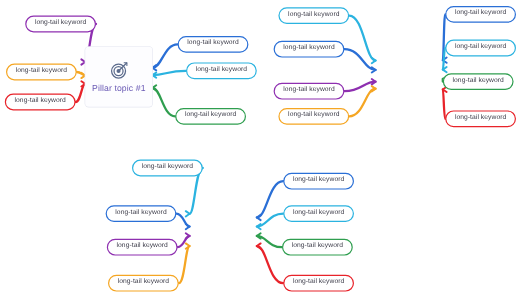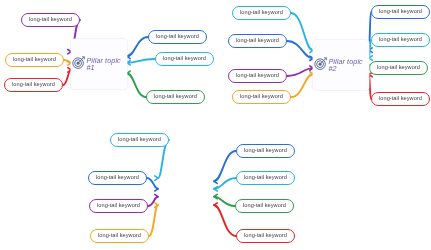--- a/index.html
+++ b/index.html
@@ -44,26 +44,25 @@
     letter-spacing: 0.05px;
     line-height: 1;
     color: #3b3b48;
   }
   .card {
     position: absolute;
     box-sizing: border-box;
     background: #fdfdff;
     border-radius: 3px;
     display: flex;
-    flex-direction: row;
+    flex-direction: column;
     align-items: center;
     justify-content: center;
     z-index: 4;
     box-shadow: 0 0 0 0.5px rgba(225,227,238,0.9);
-    font-style: italic;
   }
   .card-icon {
     display: block;
     margin-bottom: 3px;
   }
   .card-title {
     font-size: 7.2px;
     color: #6b5bb5;
     letter-spacing: 0.1px;
     line-height: 1;
@@ -140,30 +139,20 @@
     </div>
     <div class="pill" style="left: 148px; top: 30px; width: 59px; border-color: rgb(42, 111, 214);">
       <span class="pill-label" style="color: rgb(59, 59, 72);">long-tail keyword</span>
     </div>
     <div class="pill" style="left: 155px; top: 52px; width: 59px; border-color: rgb(43, 179, 224);">
       <span class="pill-label" style="color: rgb(59, 59, 72);">long-tail keyword</span>
     </div>
     <div class="pill" style="left: 146px; top: 90px; width: 59px; border-color: rgb(47, 158, 79);">
       <span class="pill-label" style="color: rgb(59, 59, 72);">long-tail keyword</span>
     </div>
-    <div class="card" style="left: 313px; top: 40px; width: 56px; height: 50px; background: rgb(253, 253, 255);">
-      <svg width="17" height="17" viewBox="0 0 24 24" class="card-icon">
-        <circle cx="11" cy="13" r="8.2" fill="none" stroke="#5b6b8c" stroke-width="1.5"></circle>
-        <circle cx="11" cy="13" r="5.3" fill="none" stroke="#5b6b8c" stroke-width="1.5"></circle>
-        <circle cx="11" cy="13" r="2.4" fill="#5b6b8c"></circle>
-        <path d="M11 13 L20.5 3.5" stroke="#5b6b8c" stroke-width="1.5" fill="none" stroke-linecap="round"></path>
-        <path d="M17.6 3.2 L20.8 3.2 L20.8 6.4" stroke="#5b6b8c" stroke-width="1.3" fill="none" stroke-linejoin="round" stroke-linecap="round"></path>
-      </svg>
-      <div class="card-title" style="color: rgb(107, 91, 181);">Pillar topic #2</div>
-    </div>
     <div class="pill" style="left: 232px; top: 6px; width: 59px; border-color: rgb(43, 179, 224);">
       <span class="pill-label" style="color: rgb(59, 59, 72);">long-tail keyword</span>
     </div>
     <div class="pill" style="left: 228px; top: 34px; width: 59px; border-color: rgb(42, 111, 214);">
       <span class="pill-label" style="color: rgb(59, 59, 72);">long-tail keyword</span>
     </div>
     <div class="pill" style="left: 228px; top: 69px; width: 59px; border-color: rgb(142, 47, 176);">
       <span class="pill-label" style="color: rgb(59, 59, 72);">long-tail keyword</span>
     </div>
     <div class="pill" style="left: 232px; top: 90px; width: 59px; border-color: rgb(245, 166, 35);">

